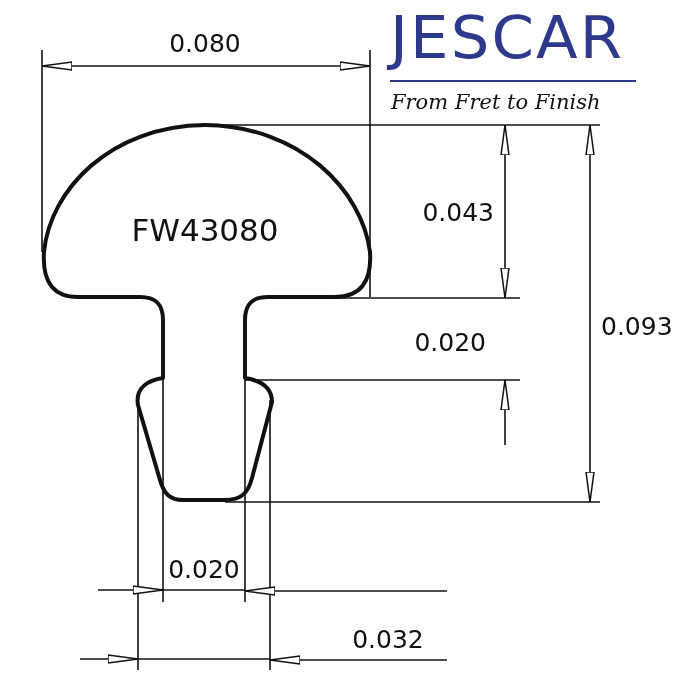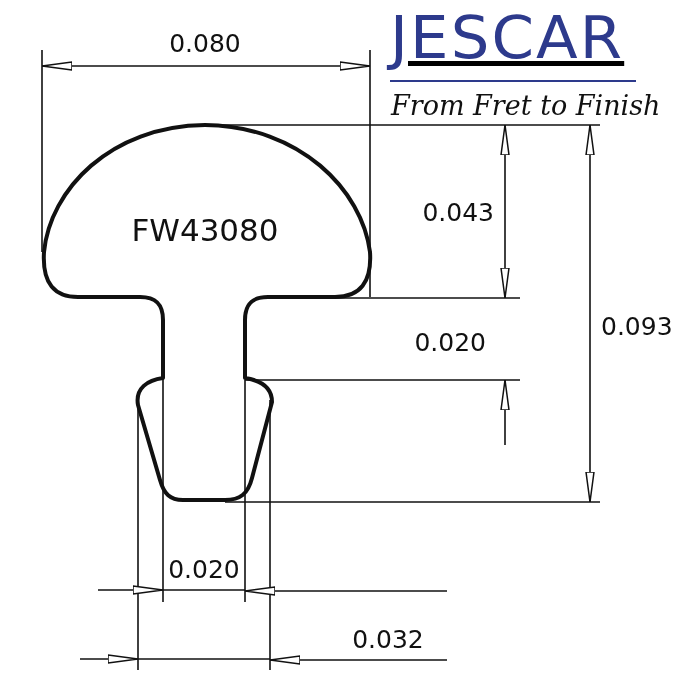--- a/index.html
+++ b/index.html
@@ -1,23 +1,23 @@
 <!DOCTYPE html>
 <html><head>
 <meta charset="utf-8">
 <style>
   html, body { margin: 0; padding: 0; background: #ffffff; }
   .canvas { position: relative; width: 700px; height: 700px; overflow: hidden; background: #ffffff; }
   svg { position: absolute; left: 0; top: 0; }
   .dim-text { font-family: "DejaVu Sans", sans-serif; font-size: 25px; fill: #111111; }
   .part-text { font-family: "DejaVu Sans", sans-serif; font-size: 31px; fill: #111111; }
-  .logo { position: absolute; left: 390px; top: 2px; width: 250px; text-decoration: underline; }
+  .logo { position: absolute; left: 390px; top: 2px; width: 250px; }
   .logo-word { font-family: "DejaVu Sans", sans-serif; font-size: 58px; color: #2d3a8c; letter-spacing: 2px; line-height: 72px; font-weight: normal; transform: scaleX(1.05); transform-origin: left; display: block; }
   .logo-rule { position: absolute; left: 0; top: 78px; width: 246px; height: 2px; background: #2d3a8c; }
-  .logo-tag { position: absolute; left: 1px; top: 88px; font-family: "DejaVu Serif", serif; font-style: italic; font-size: 27px; color: #111111; white-space: nowrap; }
+  .logo-tag { position: absolute; left: 1px; top: 88px; font-family: "DejaVu Serif", serif; font-style: italic; font-size: 21px; color: #111111; white-space: nowrap; }
 </style>
 </head>
 <body>
 
 <div class="canvas">
 
   <div class="logo">
     <span class="logo-word">JESCAR</span>
     <div class="logo-rule"></div>
     <div class="logo-tag">From Fret to Finish</div>

